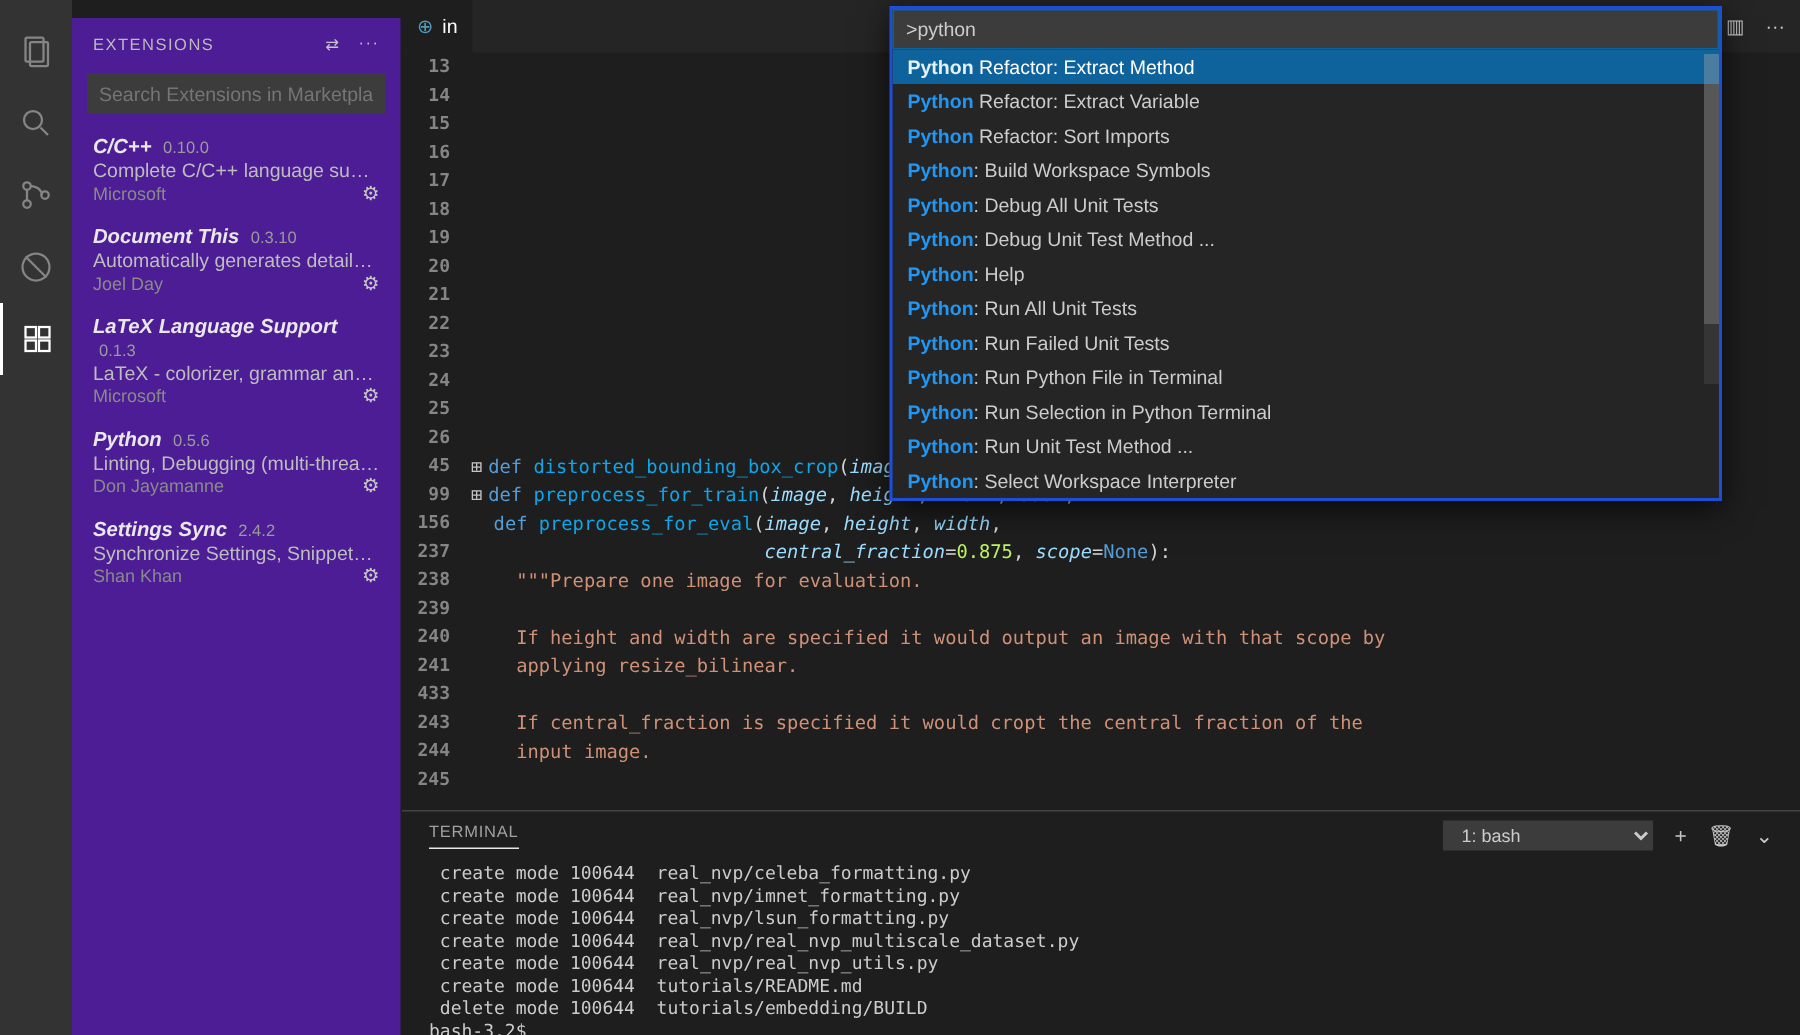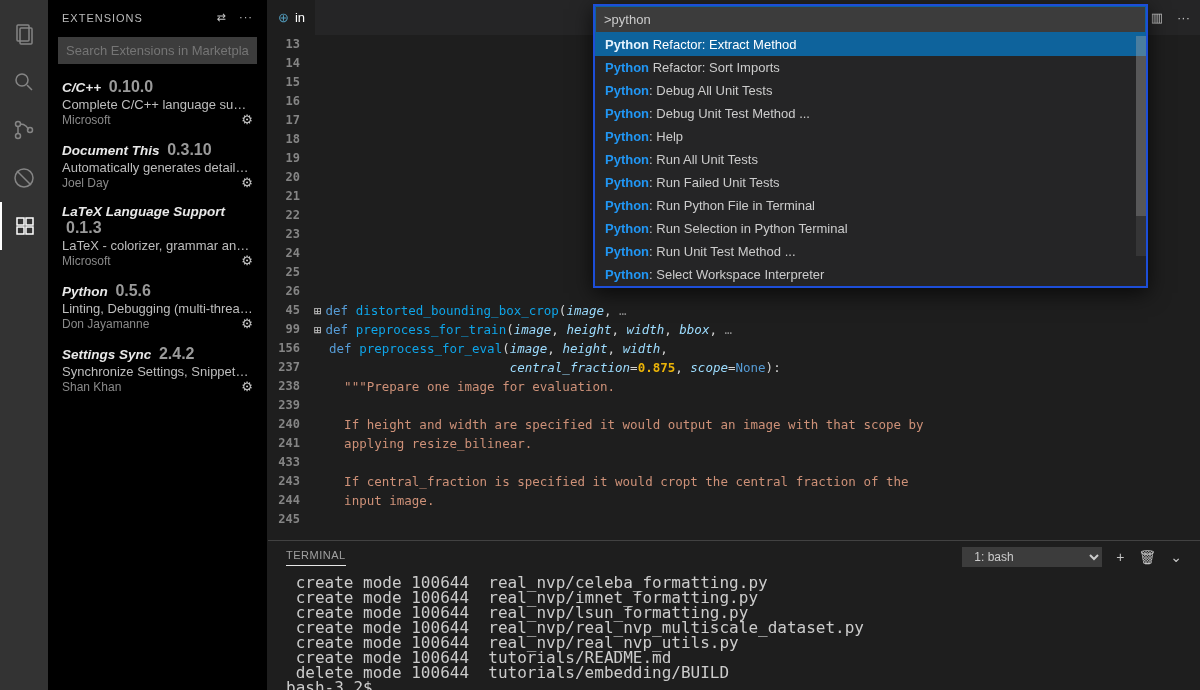--- a/index.html
+++ b/index.html
@@ -27,24 +27,25 @@
   display: flex;
   align-items: center;
   justify-content: center;
   color: #858585;
   cursor: pointer;
 }
 .activity-bar .icon.active { color: #ffffff; border-left: 2px solid #fff; }
 .activity-bar svg { width: 24px; height: 24px; fill: none; stroke: currentColor; stroke-width: 1.5; }
 .sidebar {
   width: 220px;
-  background: #000000;
+  background: #4c1d95;
   display: flex;
   flex-direction: column;
   border-right: 1px solid #1e1e1e;
+  margin-top: 12px;
 }
 .sidebar-header {
   height: 35px;
   display: flex;
   align-items: center;
   padding: 0 14px;
   color: #bbbbbb;
   font-size: 11px;
   letter-spacing: 1px;
   justify-content: space-between;
@@ -56,21 +57,21 @@
   background: #3c3c3c;
   color: #a0a0a0;
   padding: 6px 8px;
   border: none;
   font-size: 13px;
   width: calc(100% - 20px);
 }
 .ext-list { overflow-y: auto; flex: 1; }
 .ext-item { padding: 6px 14px 8px 14px; position: relative; }
 .ext-title { color: #e8e8e8; font-weight: 600; font-size: 13.5px; font-style: italic; }
-.ext-version { color: #9a9a9a; font-size: 16px; margin-left: 4px; font-weight: 700; }
+.ext-version { color: #9a9a9a; font-size: 11px; margin-left: 4px; font-weight: 400; }
 .ext-desc { color: #bdbdbd; font-size: 13px; white-space: nowrap; overflow: hidden; text-overflow: ellipsis; margin-top: 1px; }
 .ext-author { color: #8a8a8a; font-size: 12px; margin-top: 1px; }
 .ext-gear { position: absolute; right: 14px; bottom: 8px; color: #c5c5c5; cursor: pointer; }
 .main {
   flex: 1;
   display: flex;
   flex-direction: column;
   position: relative;
   background: #1e1e1e;
 }
@@ -122,21 +123,21 @@
   flex: 1;
   font-family: 'Menlo', 'Monaco', monospace;
   font-size: 12.5px;
   line-height: 19px;
   white-space: pre;
   color: #d4d4d4;
 }
 .fold-plus { color: #c5c5c5; margin-right: 4px; }
 .kw { color: #569cd6; }
 .fn { color: #0ea5e9; }
-.num { color: #eab308; font-weight: bold; }
+.num { color: #bef264; }
 .prm { color: #9cdcfe; font-style: italic; }
 .const { color: #569cd6; }
 .comment-doc { color: #ce9178; }
 .panel {
   height: 150px;
   border-top: 1px solid #424242;
   display: flex;
   flex-direction: column;
   margin-top: 16px;
 }
@@ -150,21 +151,21 @@
   font-size: 11px;
 }
 .panel-header .left { letter-spacing: 0.5px; border-bottom: 1px solid #e7e7e7; padding-bottom: 4px; }
 .panel-header .right { display: flex; gap: 14px; align-items: center; }
 .panel-select { background: #3c3c3c; color: #cccccc; border: none; padding: 2px 8px; font-size: 12px; min-width: 140px; height: 20px; }
 .panel-header .icon-btn { color: #c5c5c5; cursor: pointer; font-size: 14px; }
 .terminal-body {
   flex: 1;
   padding: 2px 18px;
   font-family: 'Menlo', 'Monaco', monospace;
-  font-size: 16px;
+  font-size: 12px;
   line-height: 15px;
   color: #cccccc;
   white-space: pre;
   overflow: hidden;
 }
 .command-palette {
   position: absolute;
   top: 4px;
   left: 325px;
   width: 555px;
@@ -301,21 +302,23 @@
       <span>⧉</span>
       <span>▥</span>
       <span>···</span>
     </div>
   </div>
 
   <div class="command-palette">
     <input class="cp-input" value="&gt;python" style="">
     <div class="cp-list" id="cp-list">
         <div class="cp-item selected"><span class="cp-match">Python</span> Refactor: Extract Method</div>
+        <div class="cp-item"><span class="cp-match">Python</span> Refactor: Extract Variable</div>
         <div class="cp-item"><span class="cp-match">Python</span> Refactor: Sort Imports</div>
+        <div class="cp-item"><span class="cp-match">Python</span>: Build Workspace Symbols</div>
         <div class="cp-item"><span class="cp-match">Python</span>: Debug All Unit Tests</div>
         <div class="cp-item"><span class="cp-match">Python</span>: Debug Unit Test Method ...</div>
         <div class="cp-item"><span class="cp-match">Python</span>: Help</div>
         <div class="cp-item"><span class="cp-match">Python</span>: Run All Unit Tests</div>
         <div class="cp-item"><span class="cp-match">Python</span>: Run Failed Unit Tests</div>
         <div class="cp-item"><span class="cp-match">Python</span>: Run Python File in Terminal</div>
         <div class="cp-item"><span class="cp-match">Python</span>: Run Selection in Python Terminal</div>
         <div class="cp-item"><span class="cp-match">Python</span>: Run Unit Test Method ...</div>
         <div class="cp-item"><span class="cp-match">Python</span>: Select Workspace Interpreter</div>
       </div>

